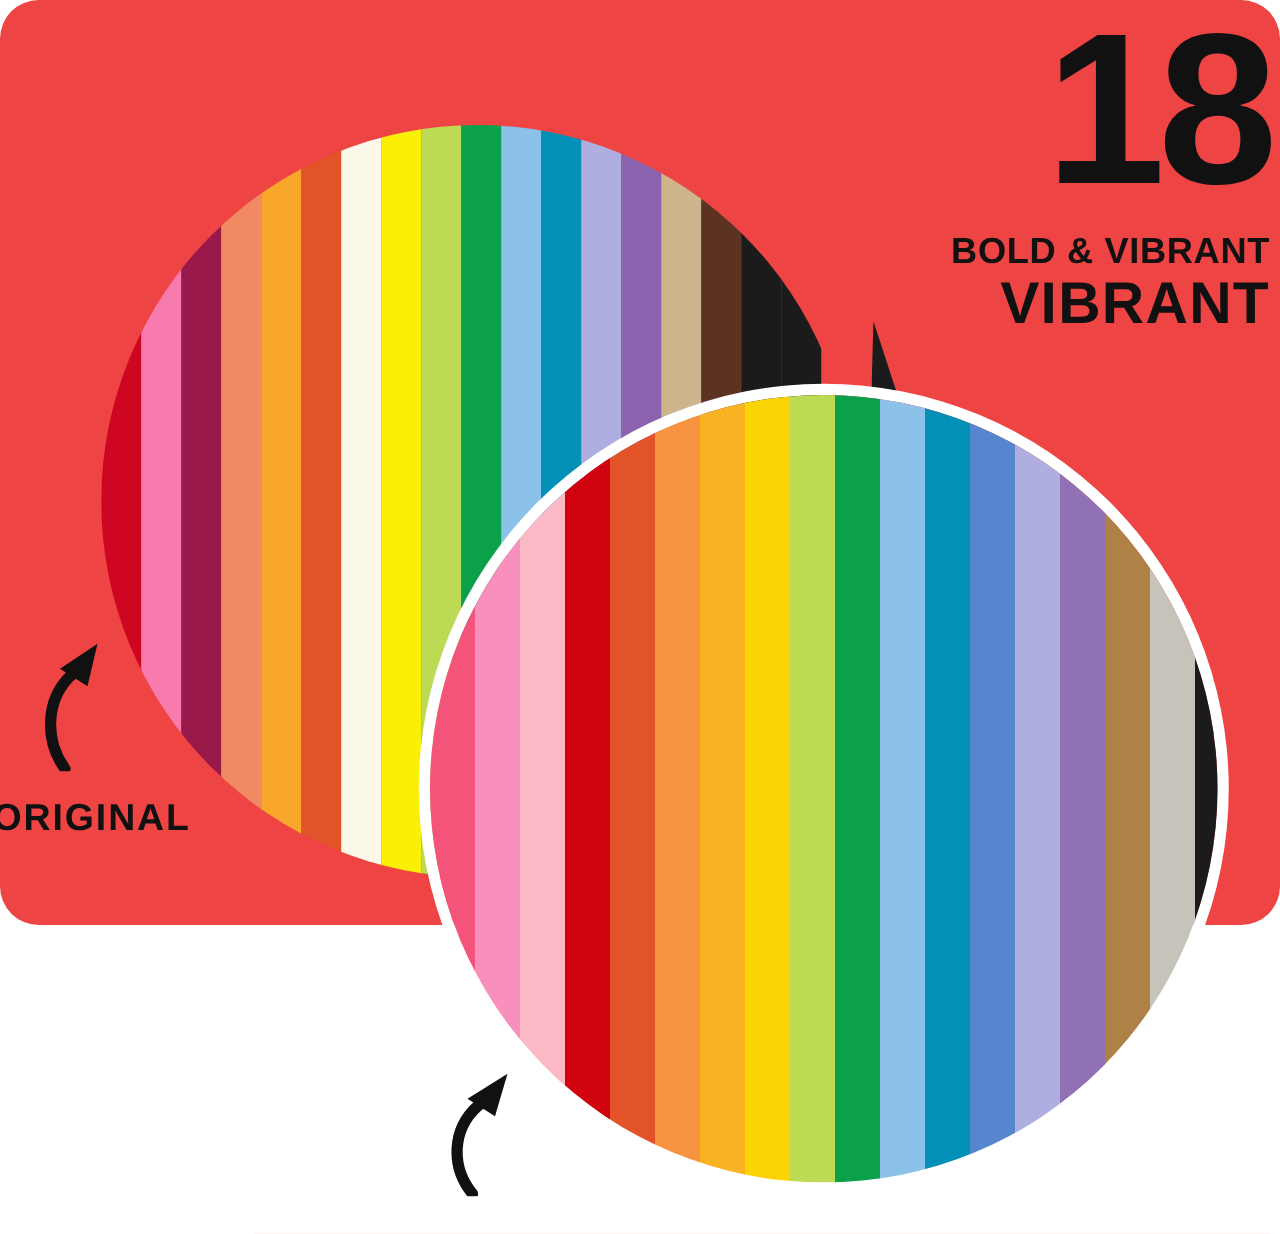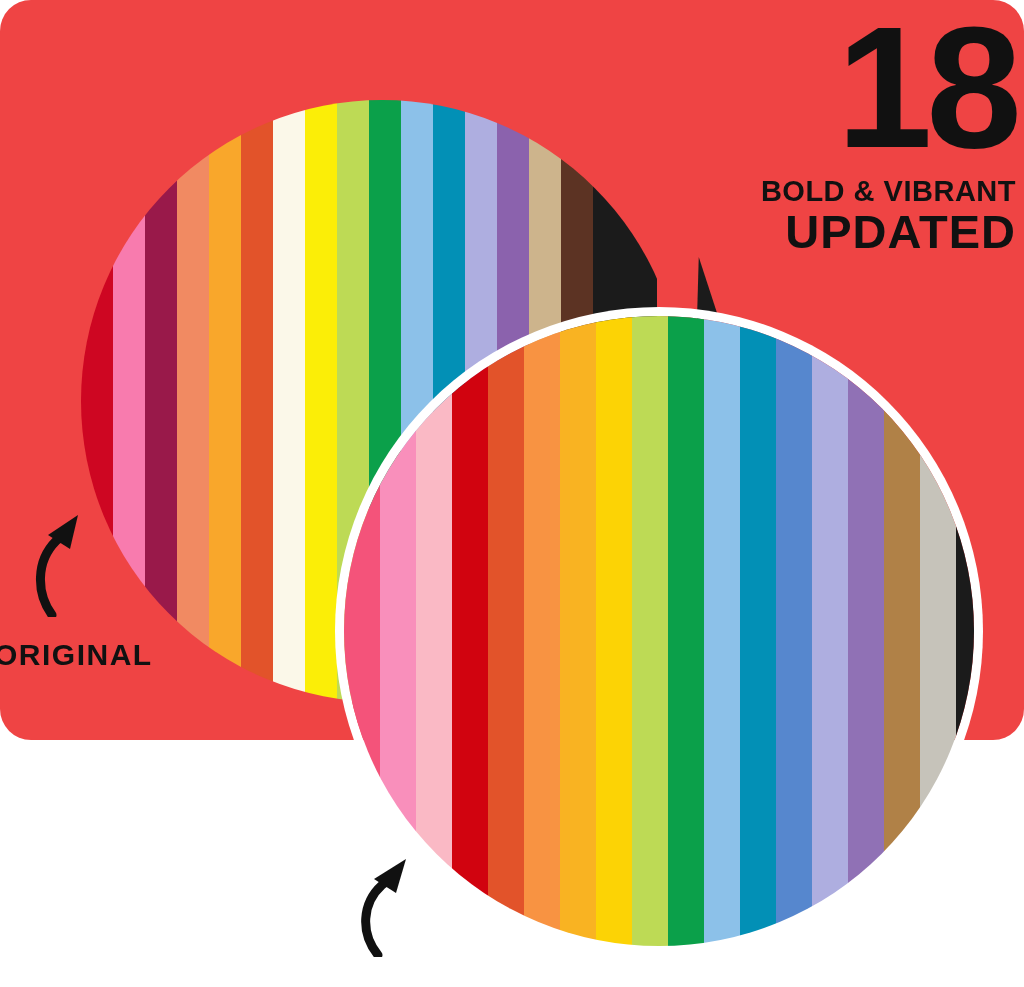--- a/index.html
+++ b/index.html
@@ -9,21 +9,21 @@
   
   #headline{position:absolute;right:8px;top:6px;width:268px;text-align:right;}
   #big-number{
     font-family:"Liberation Sans",sans-serif;
     font-weight:bold;font-size:172px;line-height:0.95;
     letter-spacing:-6px;color:#111111;margin:0;
     text-align:right;
   }
   #sub-1{
     font-weight:bold;font-size:29px;letter-spacing:0.5px;
-    color:#111111;margin:6px 0 0 0;text-align:right;white-space:nowrap;
+    color:#111111;margin:16px 0 0 0;text-align:right;white-space:nowrap;
   }
   #sub-2{
     font-weight:bold;font-size:47px;letter-spacing:1px;
     color:#111111;margin:0;text-align:right;line-height:1.0;
   }
 
   
   .swatch-circle{position:absolute;border-radius:50%;overflow:hidden;}
   .stripes{position:absolute;inset:0;display:flex;}
   .stripe{height:100%;flex:0 0 auto;}
@@ -117,21 +117,21 @@
         <div class="stripe" style="width: 36px; background: rgb(144, 113, 181);"></div>
         <div class="stripe tex-kraft" style="width: 36px; background: rgb(176, 129, 71);"></div>
         <div class="stripe tex-gray" style="width: 36px; background: rgb(198, 195, 186);"></div>
         <div class="stripe" style="width: 36px; background: rgb(27, 27, 27);"></div>
       </div>
   </div>
 
   <div id="headline">
     <div id="big-number">18</div>
     <div id="sub-1">BOLD &amp; VIBRANT</div>
-    <div id="sub-2">UPDATED</div>
+    <div id="sub-2">VIBRANT</div>
   </div>
 
   <svg class="arrow-svg" id="arrow-original" viewBox="0 0 78 112">
     <path d="M26 110 C10 88, 10 56, 30 36 L38 30" fill="none" stroke="#111111" stroke-width="9" stroke-linecap="round"></path>
     <path d="M52 10 L44 44 L22 30 Z" fill="#111111"></path>
   </svg>
   <div class="callout-label" id="label-original">ORIGINAL</div>
 
   <svg class="arrow-svg" id="arrow-updated" viewBox="0 0 78 104">
     <path d="M26 102 C8 80, 10 50, 30 32 L38 26" fill="none" stroke="#111111" stroke-width="9" stroke-linecap="round"></path>

